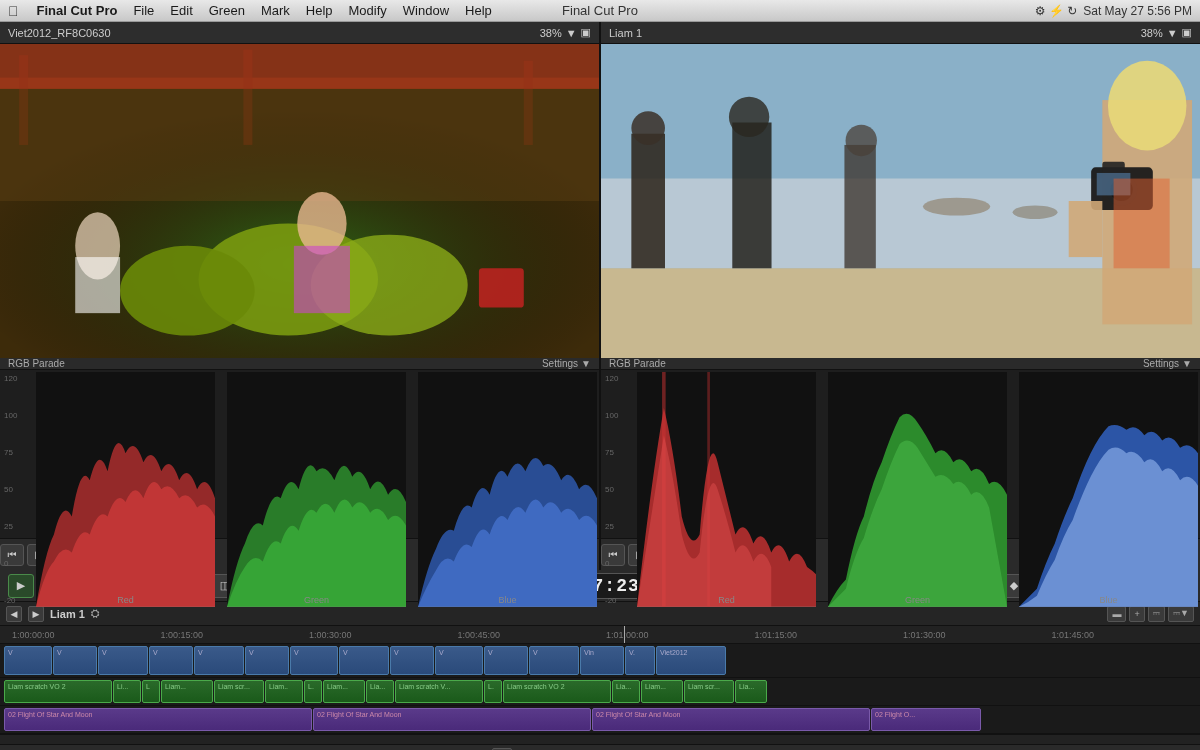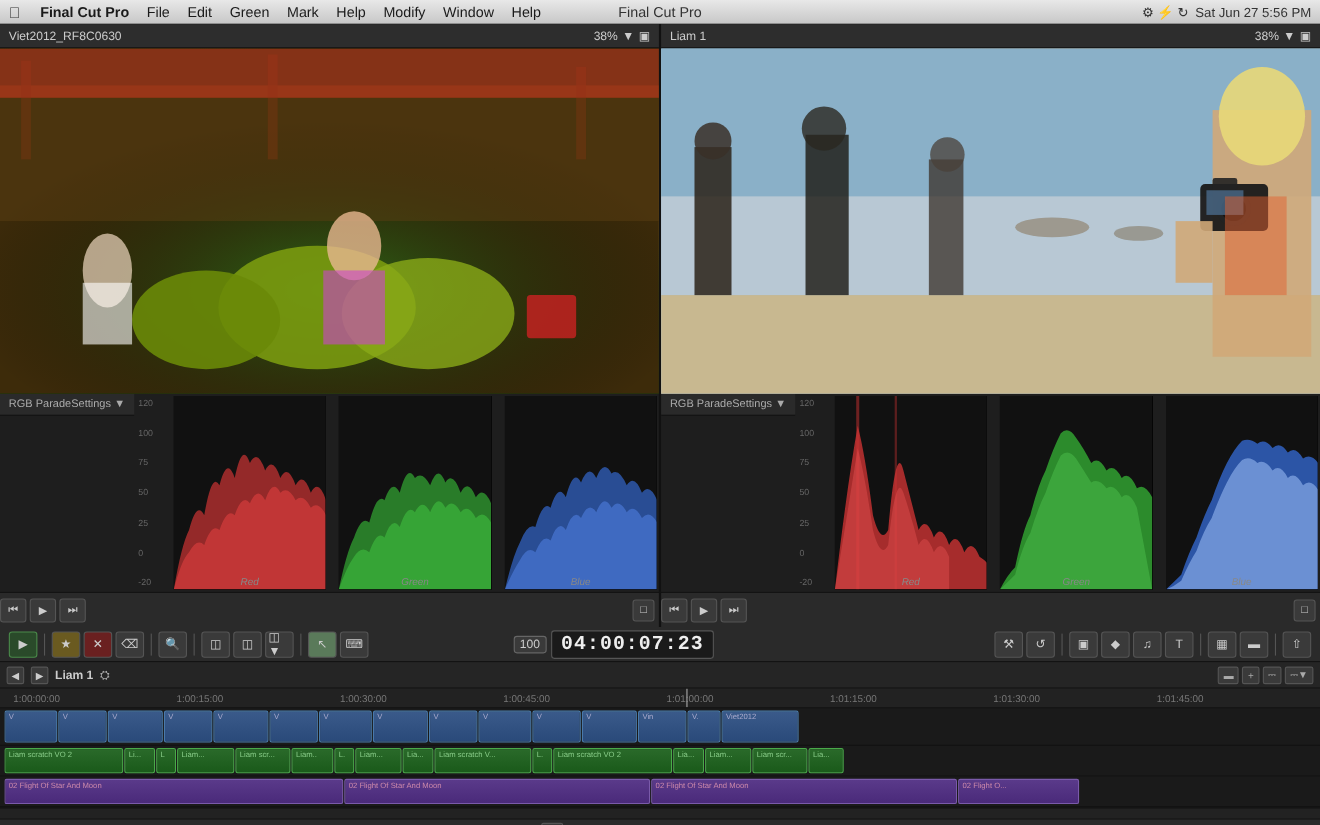--- a/index.html
+++ b/index.html
@@ -126,24 +126,23 @@
     
     #scopes-area {
       display: flex;
       height: 180px;
       background: #1a1a1a;
     }
 
     .scope-panel {
       flex: 1;
       display: flex;
-      flex-direction: row;
+      flex-direction: column;
       border-right: 2px solid #111;
       background: #1e1e1e;
-      justify-content: center;
     }
 
     .scope-header {
       height: 20px;
       background: #2a2a2a;
       display: flex;
       align-items: center;
       padding: 0 8px;
       justify-content: space-between;
       border-bottom: 1px solid #111;
@@ -165,23 +164,22 @@
       flex: 1;
       display: flex;
       padding: 2px;
       gap: 12px;
       position: relative;
     }
 
     .scope-channel {
       flex: 1;
       position: relative;
-      background: #000000;
+      background: #ffffff;
       overflow: hidden;
-      font-style: italic;
     }
 
     .scope-channel-label {
       position: absolute;
       bottom: 2px;
       left: 50%;
       transform: translateX(-50%);
       font-size: 9px;
       color: #888;
     }
@@ -529,21 +527,21 @@
   <span class="menu-item">Edit</span>
   <span class="menu-item">Green</span>
   <span class="menu-item">Mark</span>
   <span class="menu-item">Help</span>
   <span class="menu-item">Modify</span>
   <span class="menu-item">Window</span>
   <span class="menu-item">Help</span>
   <div class="menu-center">Final Cut Pro</div>
   <div class="menu-right">
     <span>⚙ ⚡ ↻</span>
-    <span>Sat Jun 27  5:56 PM</span>
+    <span>Sat May 27  5:56 PM</span>
   </div>
 </div>
 
 <div id="preview-area">
 
   <div class="preview-panel">
     <div class="preview-header">
       <span class="preview-title">Viet2012_RF8C0630</span>
       <div class="preview-zoom">
         <span>38%</span>

